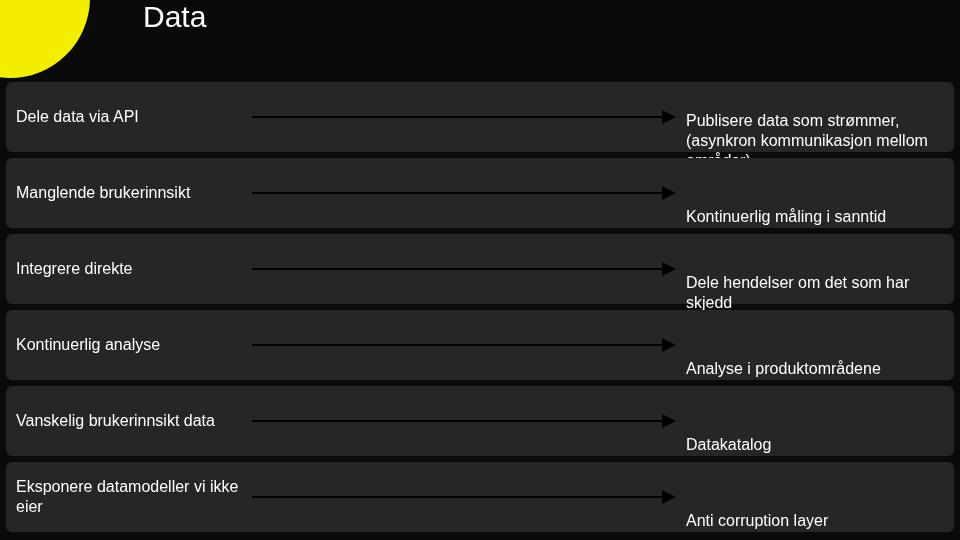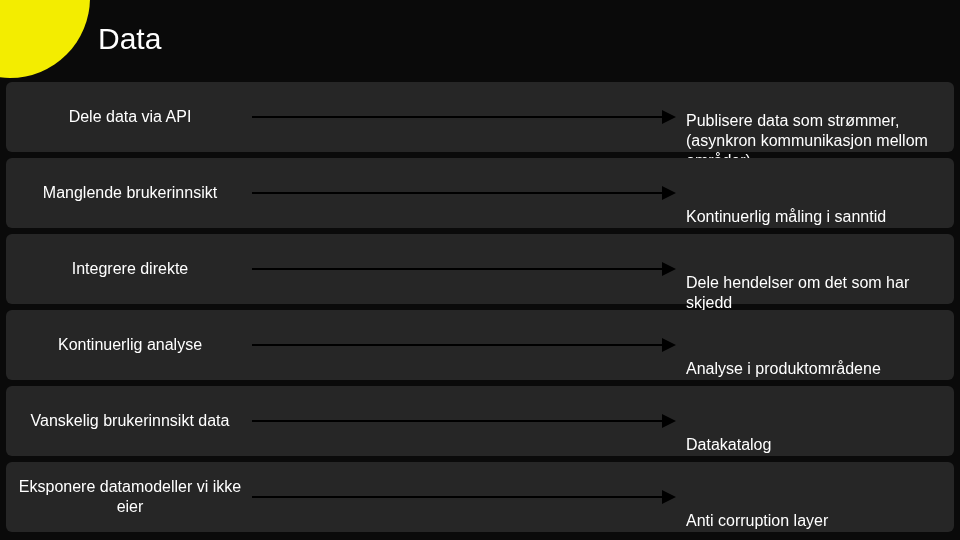--- a/index.html
+++ b/index.html
@@ -5,22 +5,23 @@
   * { margin: 0; padding: 0; box-sizing: border-box; }
   body {
     width: 960px; height: 540px;
     background: #0a0a0a;
     font-family: Arial, sans-serif;
     overflow: hidden;
     position: relative;
   }
   .header {
     display: flex;
-    align-items: center;
+    align-items: flex-start;
     height: 78px;
+    gap: 45px;
   }
   .logo {
     width: 90px; height: 78px;
     position: relative;
     overflow: hidden;
     flex-shrink: 0;
   }
   .logo-shape {
     position: absolute;
     width: 160px; height: 160px;
@@ -46,21 +47,21 @@
     height: 70px;
     display: flex;
     align-items: center;
     padding: 0 14px 0 10px;
   }
   .left {
     width: 236px;
     flex-shrink: 0;
     color: #fff;
     font-size: 16px;
-    text-align: center;
+    text-align: left;
     padding-right: 8px;
     line-height: 1.25;
   }
   .arrow-wrap {
     flex: 1;
     display: flex;
     align-items: center;
     position: relative;
     height: 100%;
   }

